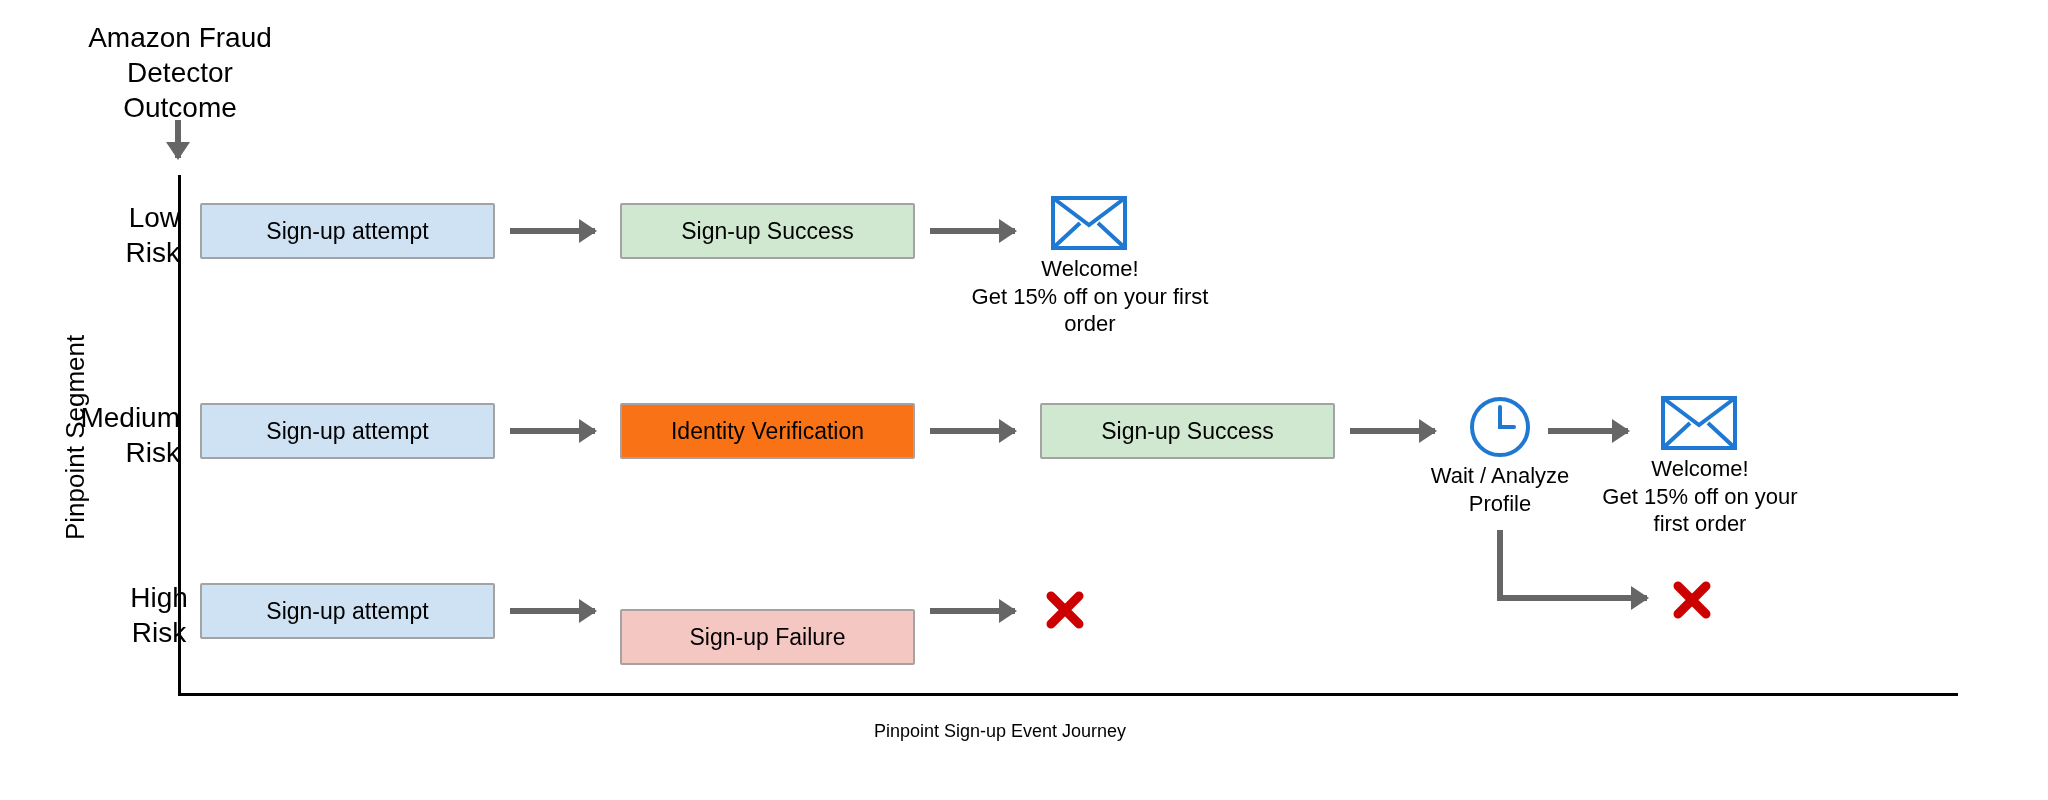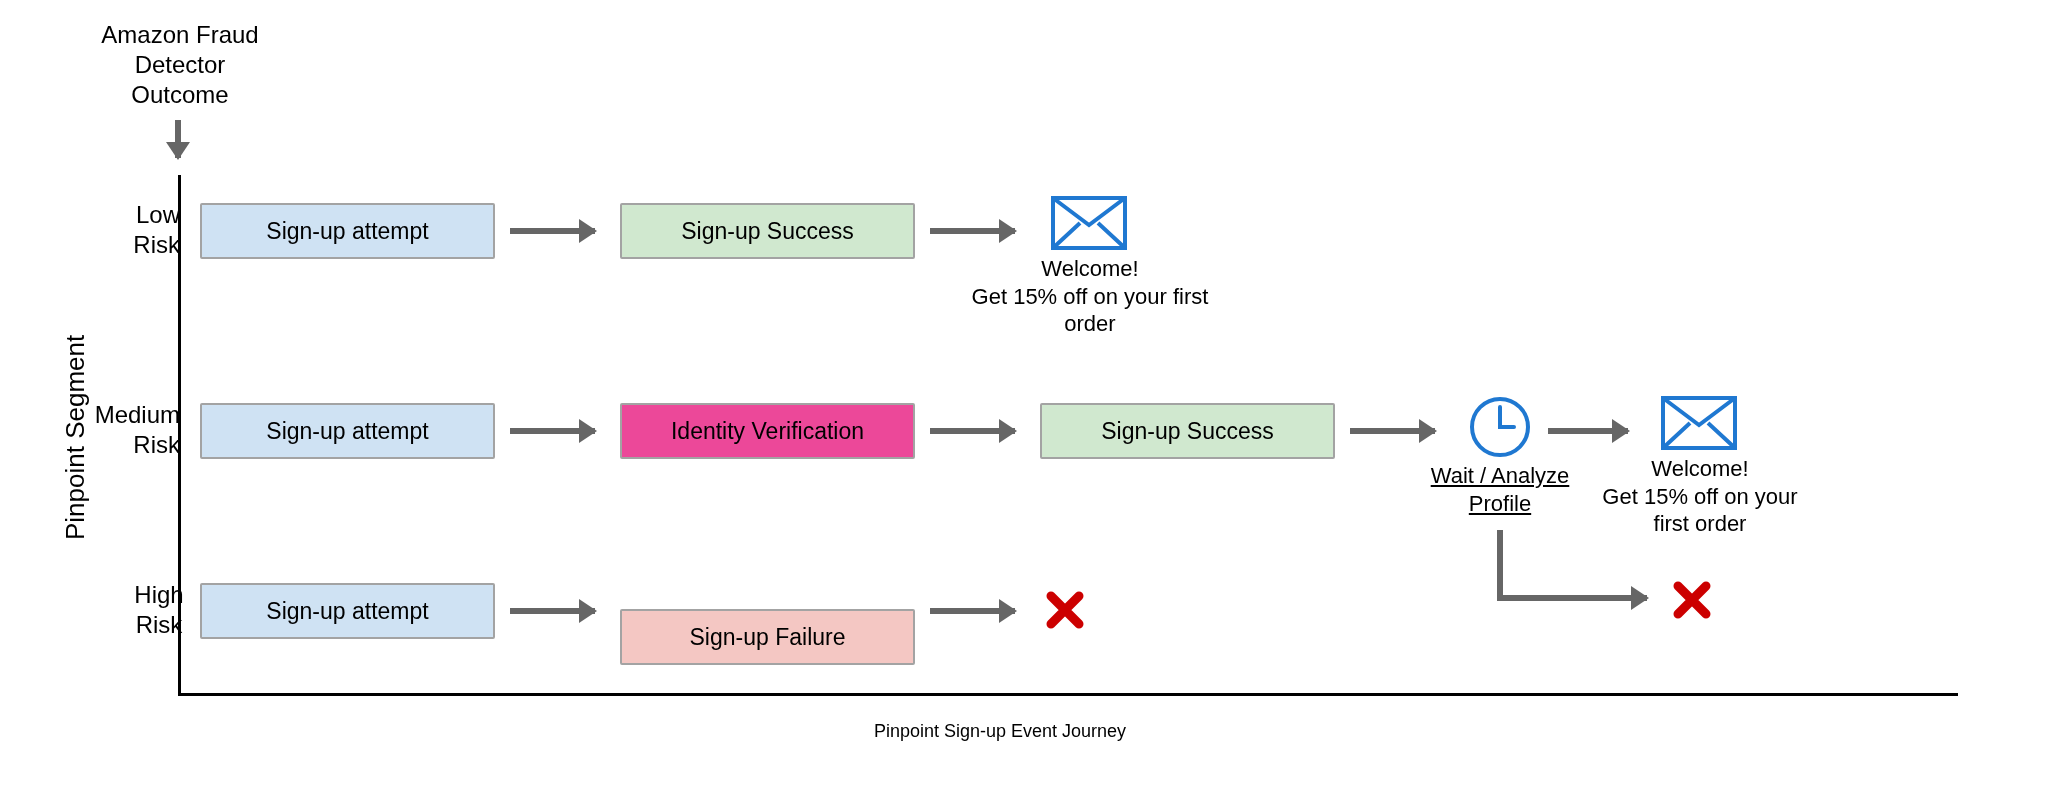--- a/index.html
+++ b/index.html
@@ -1,22 +1,22 @@
 <!DOCTYPE html>
 <html><head>
 <meta charset="utf-8">
 <style>
   html,body{margin:0;padding:0;background:#fff;font-family:Arial,Helvetica,sans-serif;color:#000;}
   .stage{position:relative;width:2048px;height:800px;}
-  .lbl{position:absolute;text-align:center;font-size:24px;line-height:1.25;}
+  .lbl{position:absolute;text-align:center;font-size:28px;line-height:1.25;}
   .vlabel{position:absolute;transform:rotate(-90deg);transform-origin:left top;font-size:26px;}
   .box{position:absolute;display:flex;align-items:center;justify-content:center;font-size:23px;border:2px solid #a3a3a3;border-radius:2px;box-sizing:border-box;}
   .blue{background:#cfe2f3;}
   .green{background:#d0e8cf;}
-  .yellow{background:#ec4899;}
+  .yellow{background:#f97316;}
   .red{background:#f4c7c3;margin-top:26px;}
   .arrow{position:absolute;height:6px;background:#666;}
   .arrow::after{content:"";position:absolute;right:-2px;top:-9px;border-left:18px solid #666;border-top:12px solid transparent;border-bottom:12px solid transparent;}
   .varrow{position:absolute;width:6px;background:#666;}
   .varrow::after{content:"";position:absolute;left:-9px;bottom:-2px;border-top:18px solid #666;border-left:12px solid transparent;border-right:12px solid transparent;}
   .axis-v{position:absolute;width:3px;background:#000;}
   .axis-h{position:absolute;height:3px;background:#000;}
   svg{display:block;}
   .icon{position:absolute;}
   .caption{position:absolute;font-size:22px;text-align:center;line-height:1.25;}
@@ -65,21 +65,21 @@
   <div class="box green" style="left:1040px;top:403px;width:295px;height:56px;">
       <span>Sign-up Success</span>
     </div>
   <div class="arrow" style="left:1350px;top:428px;width:85px;"></div>
   <div class="icon" style="left:1468px;top:395px;">
     <svg width="64" height="64" viewBox="0 0 64 64">
         <circle cx="32" cy="32" r="28" fill="none" stroke="#1f78d1" stroke-width="4"></circle>
         <path d="M32 12 L32 32 L46 32" fill="none" stroke="#1f78d1" stroke-width="4" stroke-linecap="round"></path>
       </svg>
   </div>
-  <div class="caption" style="left:1410px;top:462px;width:180px;text-decoration:underline;">Wait / Analyze<br>Profile</div>
+  <div class="caption" style="left:1410px;top:462px;width:180px;">Wait / Analyze<br>Profile</div>
   <div class="arrow" style="left:1548px;top:428px;width:80px;"></div>
   <div class="icon" style="left:1660px;top:395px;">
     <svg width="78" height="56" viewBox="0 0 78 56">
         <rect x="3" y="3" width="72" height="50" fill="none" stroke="#1f78d1" stroke-width="4"></rect>
         <path d="M3 3 L39 30 L75 3 M3 53 L30 28 M75 53 L48 28" fill="none" stroke="#1f78d1" stroke-width="4"></path>
       </svg>
   </div>
   <div class="caption" style="left:1575px;top:455px;width:250px;">Welcome!<br>Get 15% off on your<br>first order</div>
 
   <div style="position:absolute;left:1497px;top:530px;width:6px;height:70px;background:#666;"></div>

